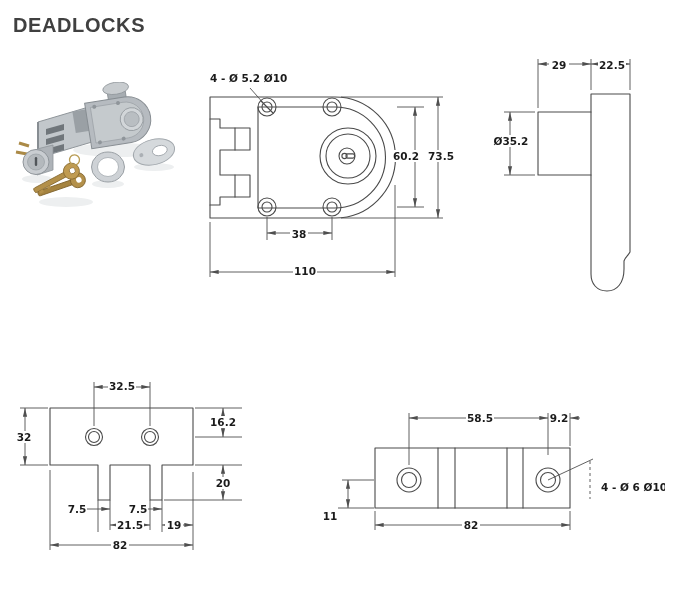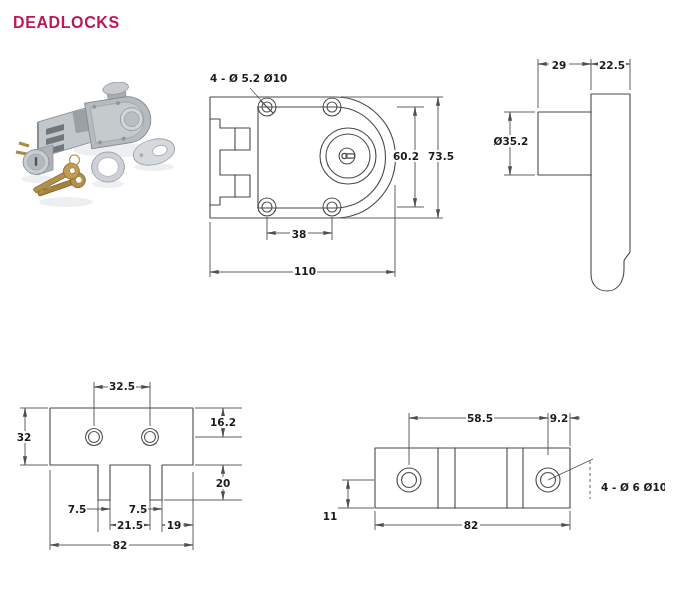--- a/index.html
+++ b/index.html
@@ -1,19 +1,19 @@
 <!DOCTYPE html>
 <html><head>
 <meta charset="utf-8">
 <style>
   html,body{margin:0;padding:0;background:#fff;}
   .page{position:relative;width:700px;height:600px;background:#ffffff;overflow:hidden;
         font-family:"DejaVu Sans",sans-serif;}
   .page-title{position:absolute;left:13px;top:14px;font-family:"Liberation Sans","DejaVu Sans",sans-serif;
-        font-size:16px;font-weight:bold;color:#be185d;letter-spacing:.6px;}
+        font-size:20px;font-weight:bold;color:#404040;letter-spacing:.6px;}
   svg{position:absolute;}
   .ol{fill:none;stroke:#4a4a4a;stroke-width:1.1;stroke-linejoin:round;stroke-linecap:round;}
   .dl{fill:none;stroke:#4f4f4f;stroke-width:0.9;stroke-linecap:butt;}
   .dt{font-family:"DejaVu Sans",sans-serif;font-size:10.5px;font-weight:bold;fill:#1b1b1b;}
   .bg{fill:#ffffff;stroke:none;}
 </style>
 </head>
 <body>
 
 <div class="page">

